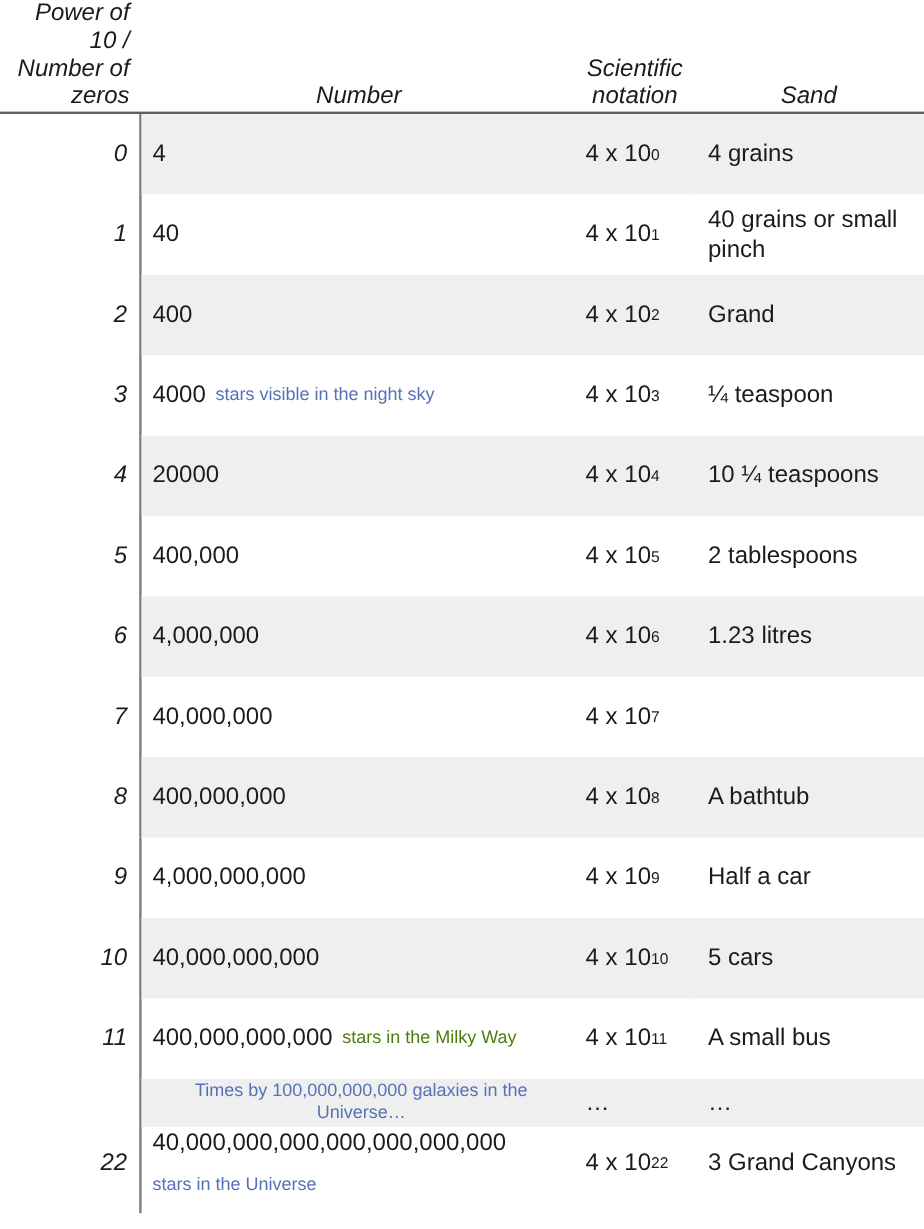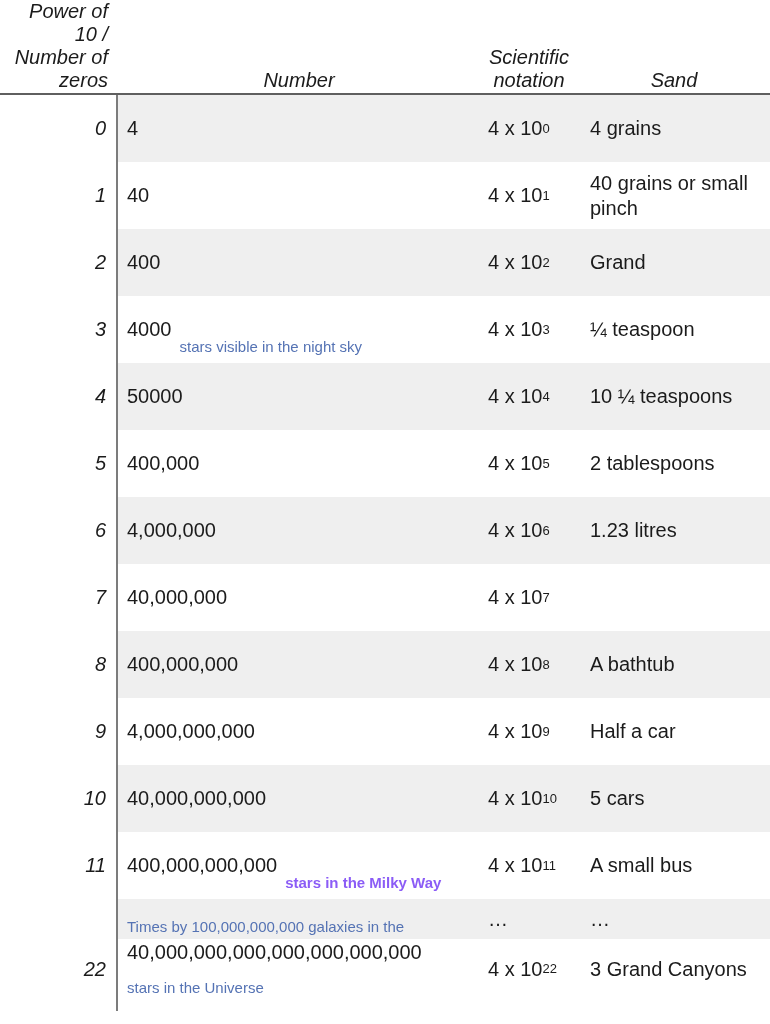--- a/index.html
+++ b/index.html
@@ -26,21 +26,21 @@
   .th-power{text-align:right;padding-right:10px;}
   .th-number{text-align:center;}
   .th-notation{text-align:center;}
   .th-sand{text-align:center;}
   
   .row{
     display:grid;
     grid-template-columns:118px 362px 98px 192px;
   }
   .kind-normal{height:67px;}
-  .kind-note{height:40px;}
+  .kind-note{height:40px;text-align:center;}
   .kind-final{height:60px;}
   .spacer{height:12px;}
   .cell{
     display:flex;
     align-items:center;
     box-sizing:border-box;
     font-size:20px;
     overflow:hidden;
   }
   .stripe .cell:not(.c-power){background:#efefef;}
@@ -58,21 +58,21 @@
     gap:15px;
   }
   .c-notation{padding-left:8px;}
   .c-sand{padding-left:12px;padding-right:12px;line-height:1.22;}
   sup{font-size:13px;line-height:0;}
   .note{
     font-size:15px;
     line-height:1.25;
     max-width:348px;
   }
-  .note-inline{position:relative;top:18px;}
+  .note-inline{position:relative;top:0;}
 </style>
 </head>
 <body>
 
 <div class="table">
 
   <div class="thead">
     <div class="th th-power">Power of
 10 /
 Number of
@@ -151,21 +151,21 @@
     <div class="cell c-sand">
       <span>¼ teaspoon</span>
     </div>
   </div>
 
   <div class="row kind-normal stripe">
     <div class="cell c-power">
       <span>4</span>
     </div>
     <div class="cell c-number">
-      <span>50000</span>
+      <span>20000</span>
 
     </div>
     <div class="cell c-notation">
       <span>4 x 10</span>
           <sup>4</sup>
     </div>
     <div class="cell c-sand">
       <span>10 ¼ teaspoons</span>
     </div>
   </div>
@@ -268,21 +268,21 @@
       <span>5 cars</span>
     </div>
   </div>
 
   <div class="row kind-normal">
     <div class="cell c-power">
       <span>11</span>
     </div>
     <div class="cell c-number">
       <span>400,000,000,000</span>
-      <span class="note note-inline" style="color: #8b5cf6; font-weight: bold;">stars in the Milky Way</span>
+      <span class="note note-inline" style="color: #4d7c0f;">stars in the Milky Way</span>
 
     </div>
     <div class="cell c-notation">
       <span>4 x 10</span>
           <sup>11</sup>
     </div>
     <div class="cell c-sand">
       <span>A small bus</span>
     </div>
   </div>

